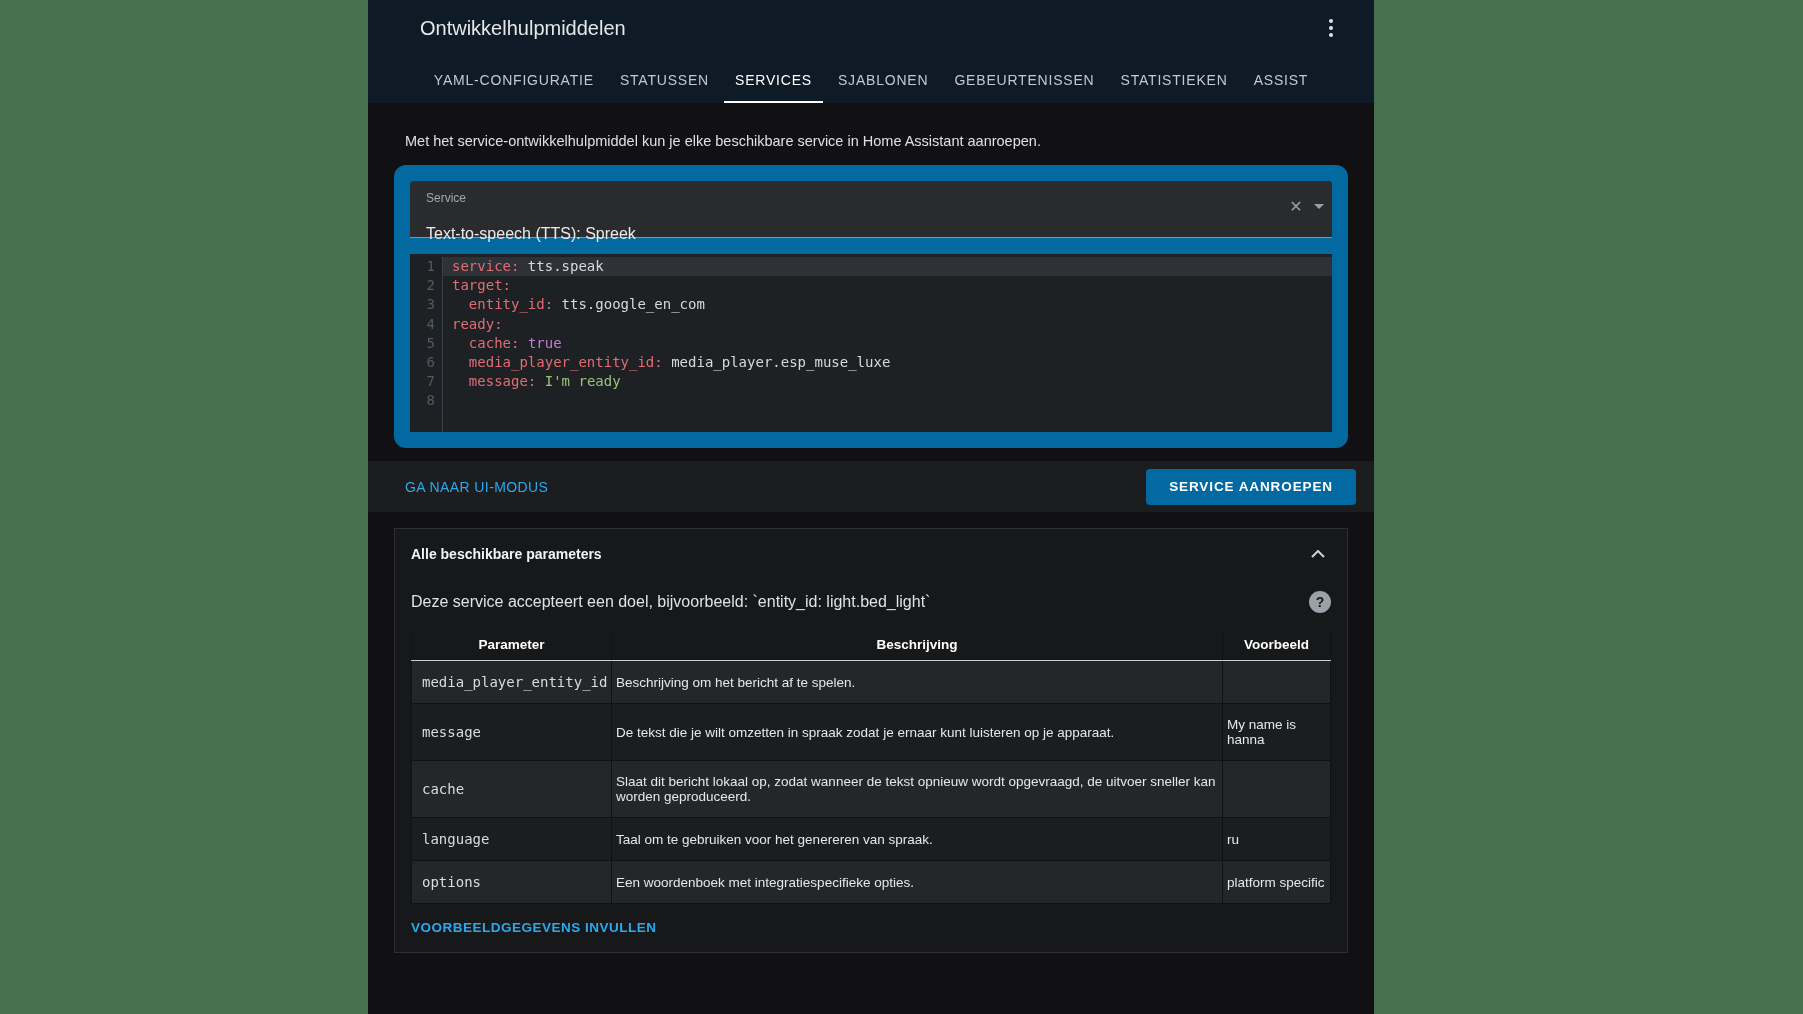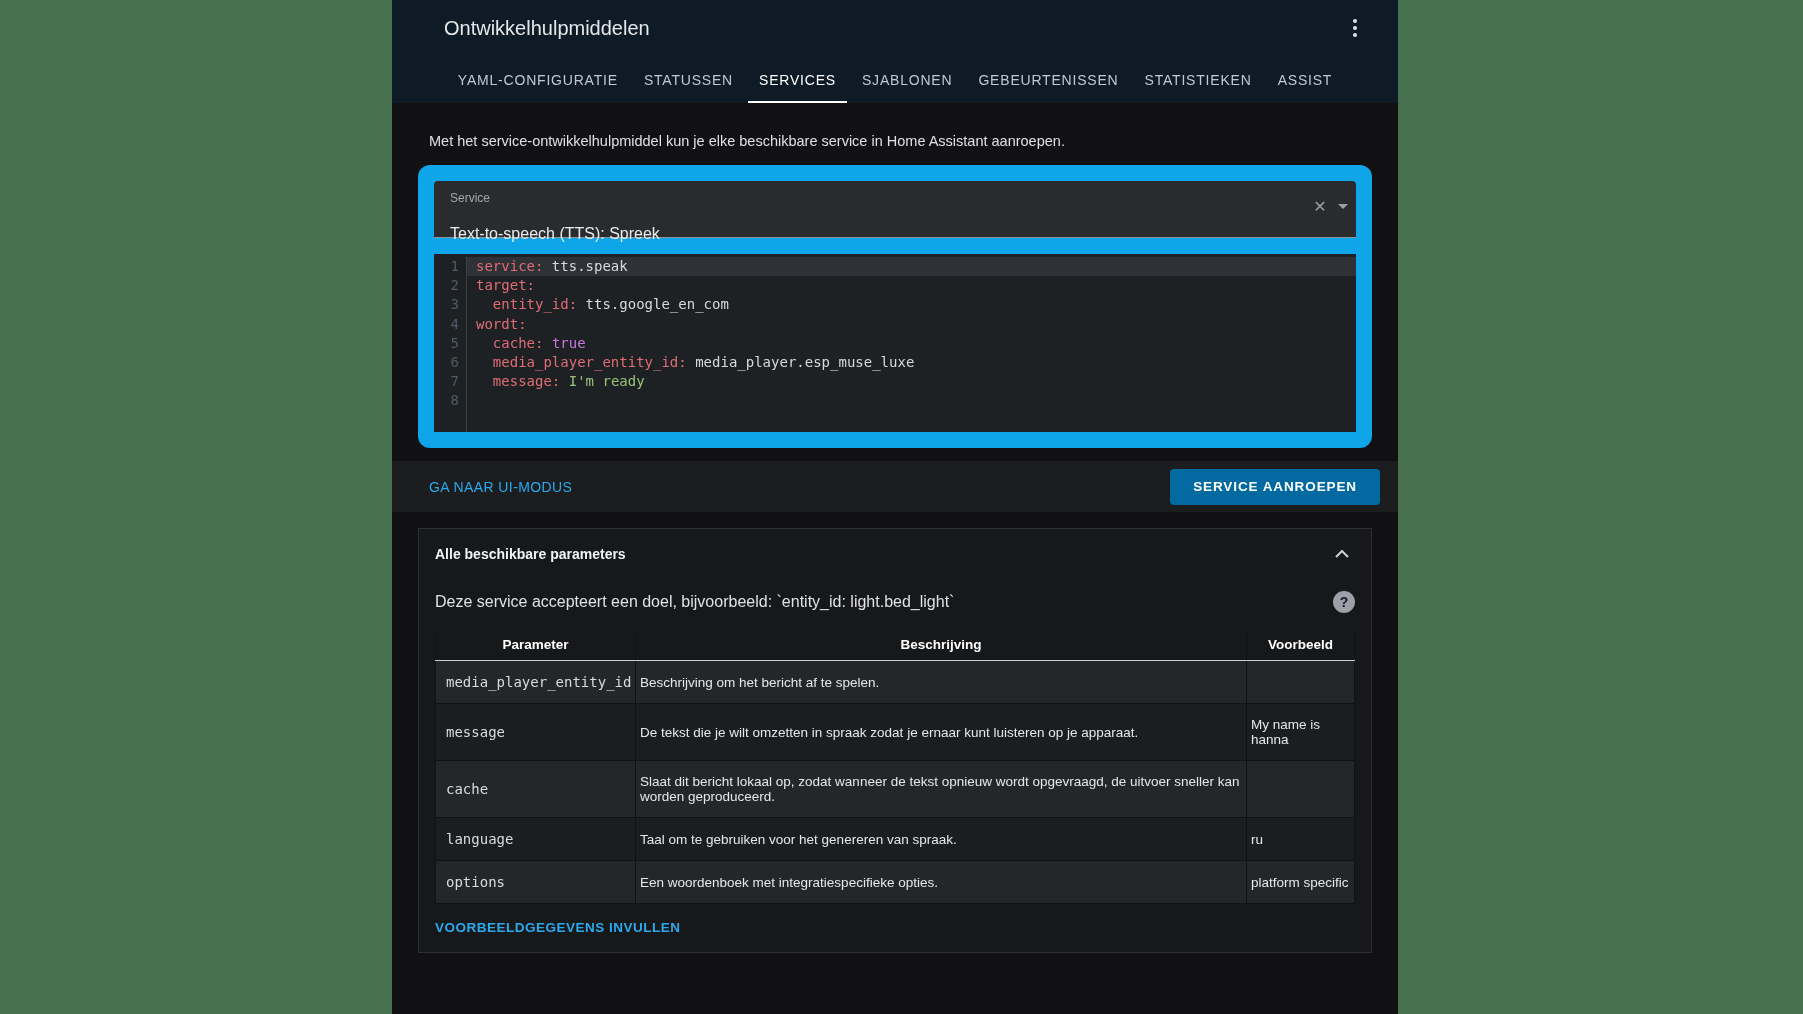--- a/index.html
+++ b/index.html
@@ -1,38 +1,38 @@
 <!DOCTYPE html>
 <html><head>
 <meta charset="utf-8">
 <style>
   html,body{margin:0;padding:0;background:#47714e;}
   *{box-sizing:border-box;}
   .stage{position:relative;width:1803px;height:1014px;background:#47714e;overflow:hidden;
          font-family:"Liberation Sans",sans-serif;}
-  .app{position:absolute;left:392px;top:0;width:1006px;height:1014px;background:#111113;}
+  .app{position:absolute;left:368px;top:0;width:1006px;height:1014px;background:#111113;}
 
   
   .header{height:103px;background:#0e1b26;}
   .title-row{display:flex;align-items:center;height:56px;padding:0 26px 0 52px;}
   .page-title{font-size:20px;color:#e4e7ea;font-weight:400;}
   .kebab{margin-left:auto;width:34px;height:38px;display:flex;flex-direction:column;
          align-items:center;justify-content:center;gap:3px;cursor:pointer;}
   .kebab i{width:4px;height:4px;border-radius:50%;background:#dfe3e6;display:block;}
   .tabs{display:flex;justify-content:center;align-items:stretch;height:47px;}
   .tab{position:relative;display:flex;align-items:center;padding:0 13px;font-size:14px;
        font-weight:500;letter-spacing:.8px;color:#bfc9d1;cursor:pointer;}
   .tab.active{color:#ffffff;}
   .tab.active::after{content:"";position:absolute;left:2px;right:2px;bottom:0;height:2px;background:#fff;}
 
   
   .main{padding:0 26px;}
   .intro{margin:30px 11px 0;font-size:14.5px;color:#dfe0e2;}
 
-  .card{background:#0ea5e9;border-radius:12px;padding:16px;margin-top:16px;}
+  .card{background:#0369a1;border-radius:12px;padding:16px;margin-top:16px;}
 
   
   .service-field{position:relative;height:57px;background:#2a2b2d;border-radius:4px 4px 0 0;
                  border-bottom:1px solid #8f9296;padding:10px 70px 0 16px;cursor:pointer;}
   .service-label{font-size:12px;color:#a3a7ab;}
   .service-value{font-size:16px;color:#e9eaec;margin-top:20px;white-space:nowrap;}
   .clear-btn{position:absolute;right:24px;top:13px;width:24px;height:24px;display:flex;
              align-items:center;justify-content:center;color:#9aa0a6;font-size:16px;cursor:pointer;}
   .caret-btn{position:absolute;right:2px;top:13px;width:22px;height:24px;display:flex;
              align-items:center;justify-content:center;cursor:pointer;}
@@ -143,21 +143,21 @@
               <div>4</div>
               <div>5</div>
               <div>6</div>
               <div>7</div>
               <div>8</div>
             </div>
           <div class="code" id="code">
               <div class="code-line active"><span class="tk-key">service:</span><span class="tk-plain"> tts.speak</span></div>
               <div class="code-line"><span class="tk-key">target:</span></div>
               <div class="code-line"><span class="tk-plain">  </span><span class="tk-key">entity_id:</span><span class="tk-plain"> tts.google_en_com</span></div>
-              <div class="code-line"><span class="tk-key">wordt:</span></div>
+              <div class="code-line"><span class="tk-key">ready:</span></div>
               <div class="code-line"><span class="tk-plain">  </span><span class="tk-key">cache:</span><span class="tk-plain"> </span><span class="tk-bool">true</span></div>
               <div class="code-line"><span class="tk-plain">  </span><span class="tk-key">media_player_entity_id:</span><span class="tk-plain"> media_player.esp_muse_luxe</span></div>
               <div class="code-line"><span class="tk-plain">  </span><span class="tk-key">message:</span><span class="tk-plain"> </span><span class="tk-string">I'm ready</span></div>
               <div class="code-line"></div>
             </div>
         </div>
       </div>
 
       <div class="actions" style="margin-left:-26px;margin-right:-26px;">
         <span class="ui-mode-link">GA NAAR UI-MODUS</span>

